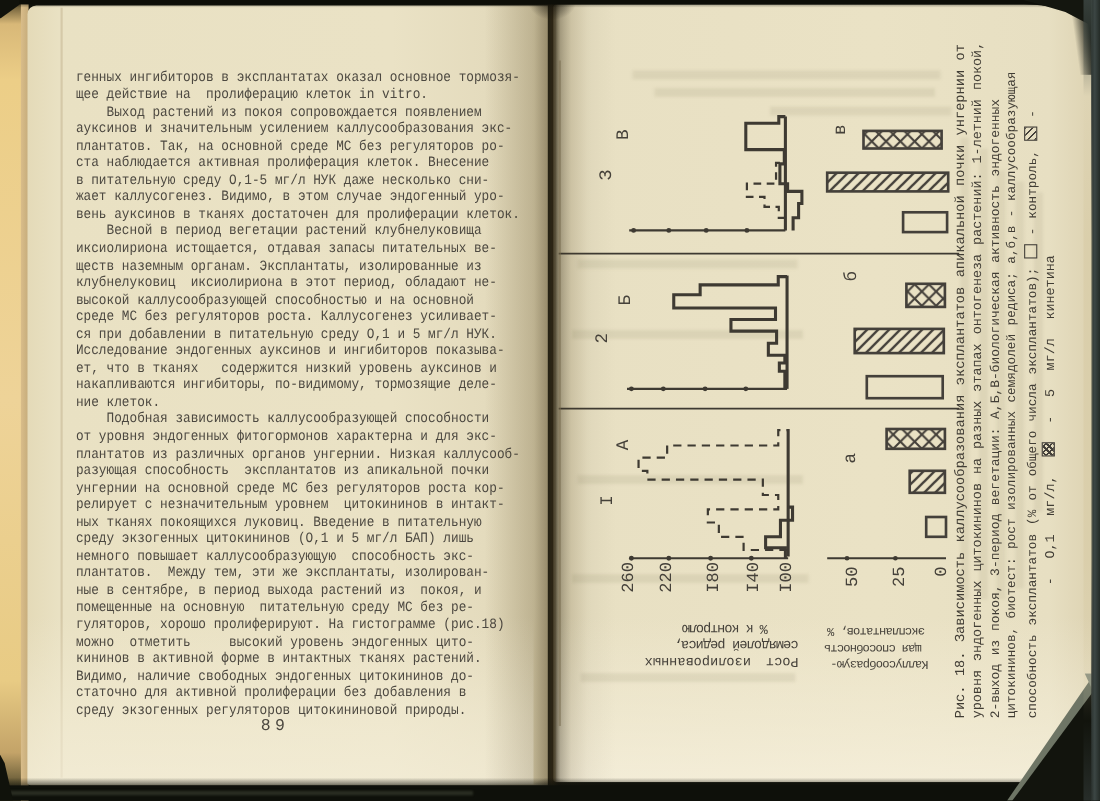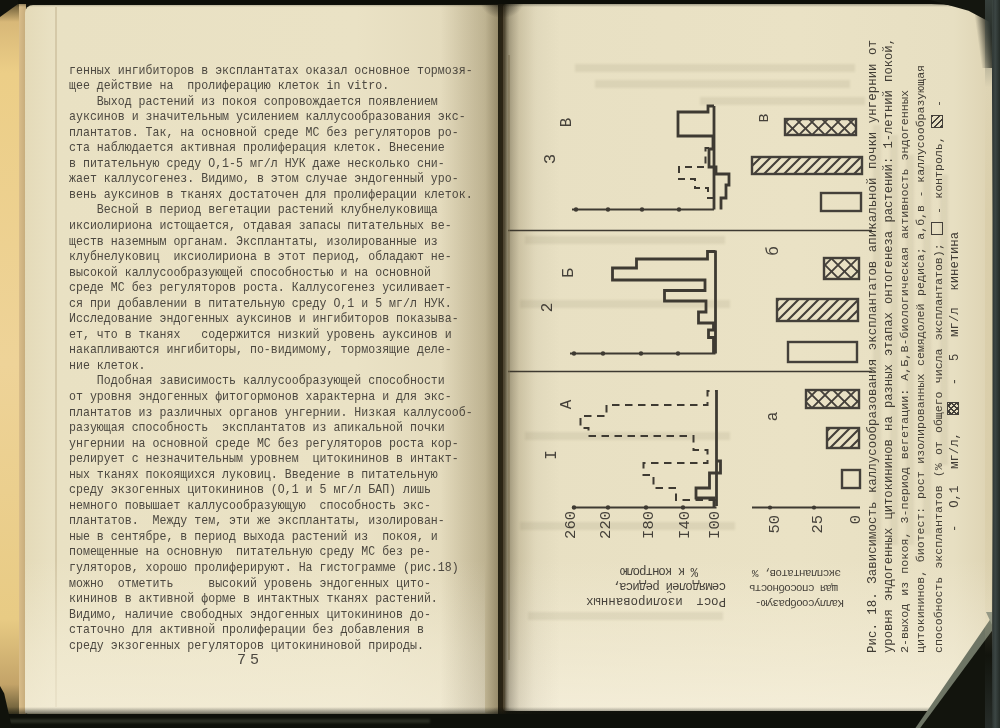--- a/index.html
+++ b/index.html
@@ -82,21 +82,21 @@
 <div>ные в сентябре, в период выхода растений из  покоя, и</div>
 <div>помещенные на основную  питательную среду МС без ре-</div>
 <div>гуляторов, хорошо пролиферируют. На гистограмме (рис.18)</div>
 <div>можно  отметить     высокий уровень эндогенных цито-</div>
 <div>кининов в активной форме в интактных тканях растений.</div>
 <div>Видимо, наличие свободных эндогенных цитокининов до-</div>
 <div>статочно для активной пролиферации без добавления в</div>
 <div>среду экзогенных регуляторов цитокининовой природы.</div>
 </div>
 
-<div class="ab" style="left:237px;top:651.5px;font-size:15px;letter-spacing:4px;color:#4c4840;">75</div>
+<div class="ab" style="left:237px;top:651.5px;font-size:15px;letter-spacing:4px;color:#4c4840;">89</div>
 
 <div class="ab" id="fig" style="left:500px;top:668px;width:640px;height:470px;transform:rotate(-90deg);transform-origin:0 0;">
 <svg class="ab" style="left:0;top:0" width="640" height="470" viewBox="0 0 640 470">
 <defs>
 <pattern id="hd" patternUnits="userSpaceOnUse" width="10" height="10">
   <path d="M-2,-2 L12,12 M-7,3 L3,13 M3,-7 L13,3" stroke="#44403a" stroke-width="2.1" fill="none"></path>
 </pattern>
 <pattern id="hx" patternUnits="userSpaceOnUse" width="13" height="13">
   <path d="M-3,-3 L16,16 M-3,16 L16,-3 M10,-10 L23,3 M-10,10 L3,23" stroke="#44403a" stroke-width="1.9" fill="none"></path>
 </pattern>

